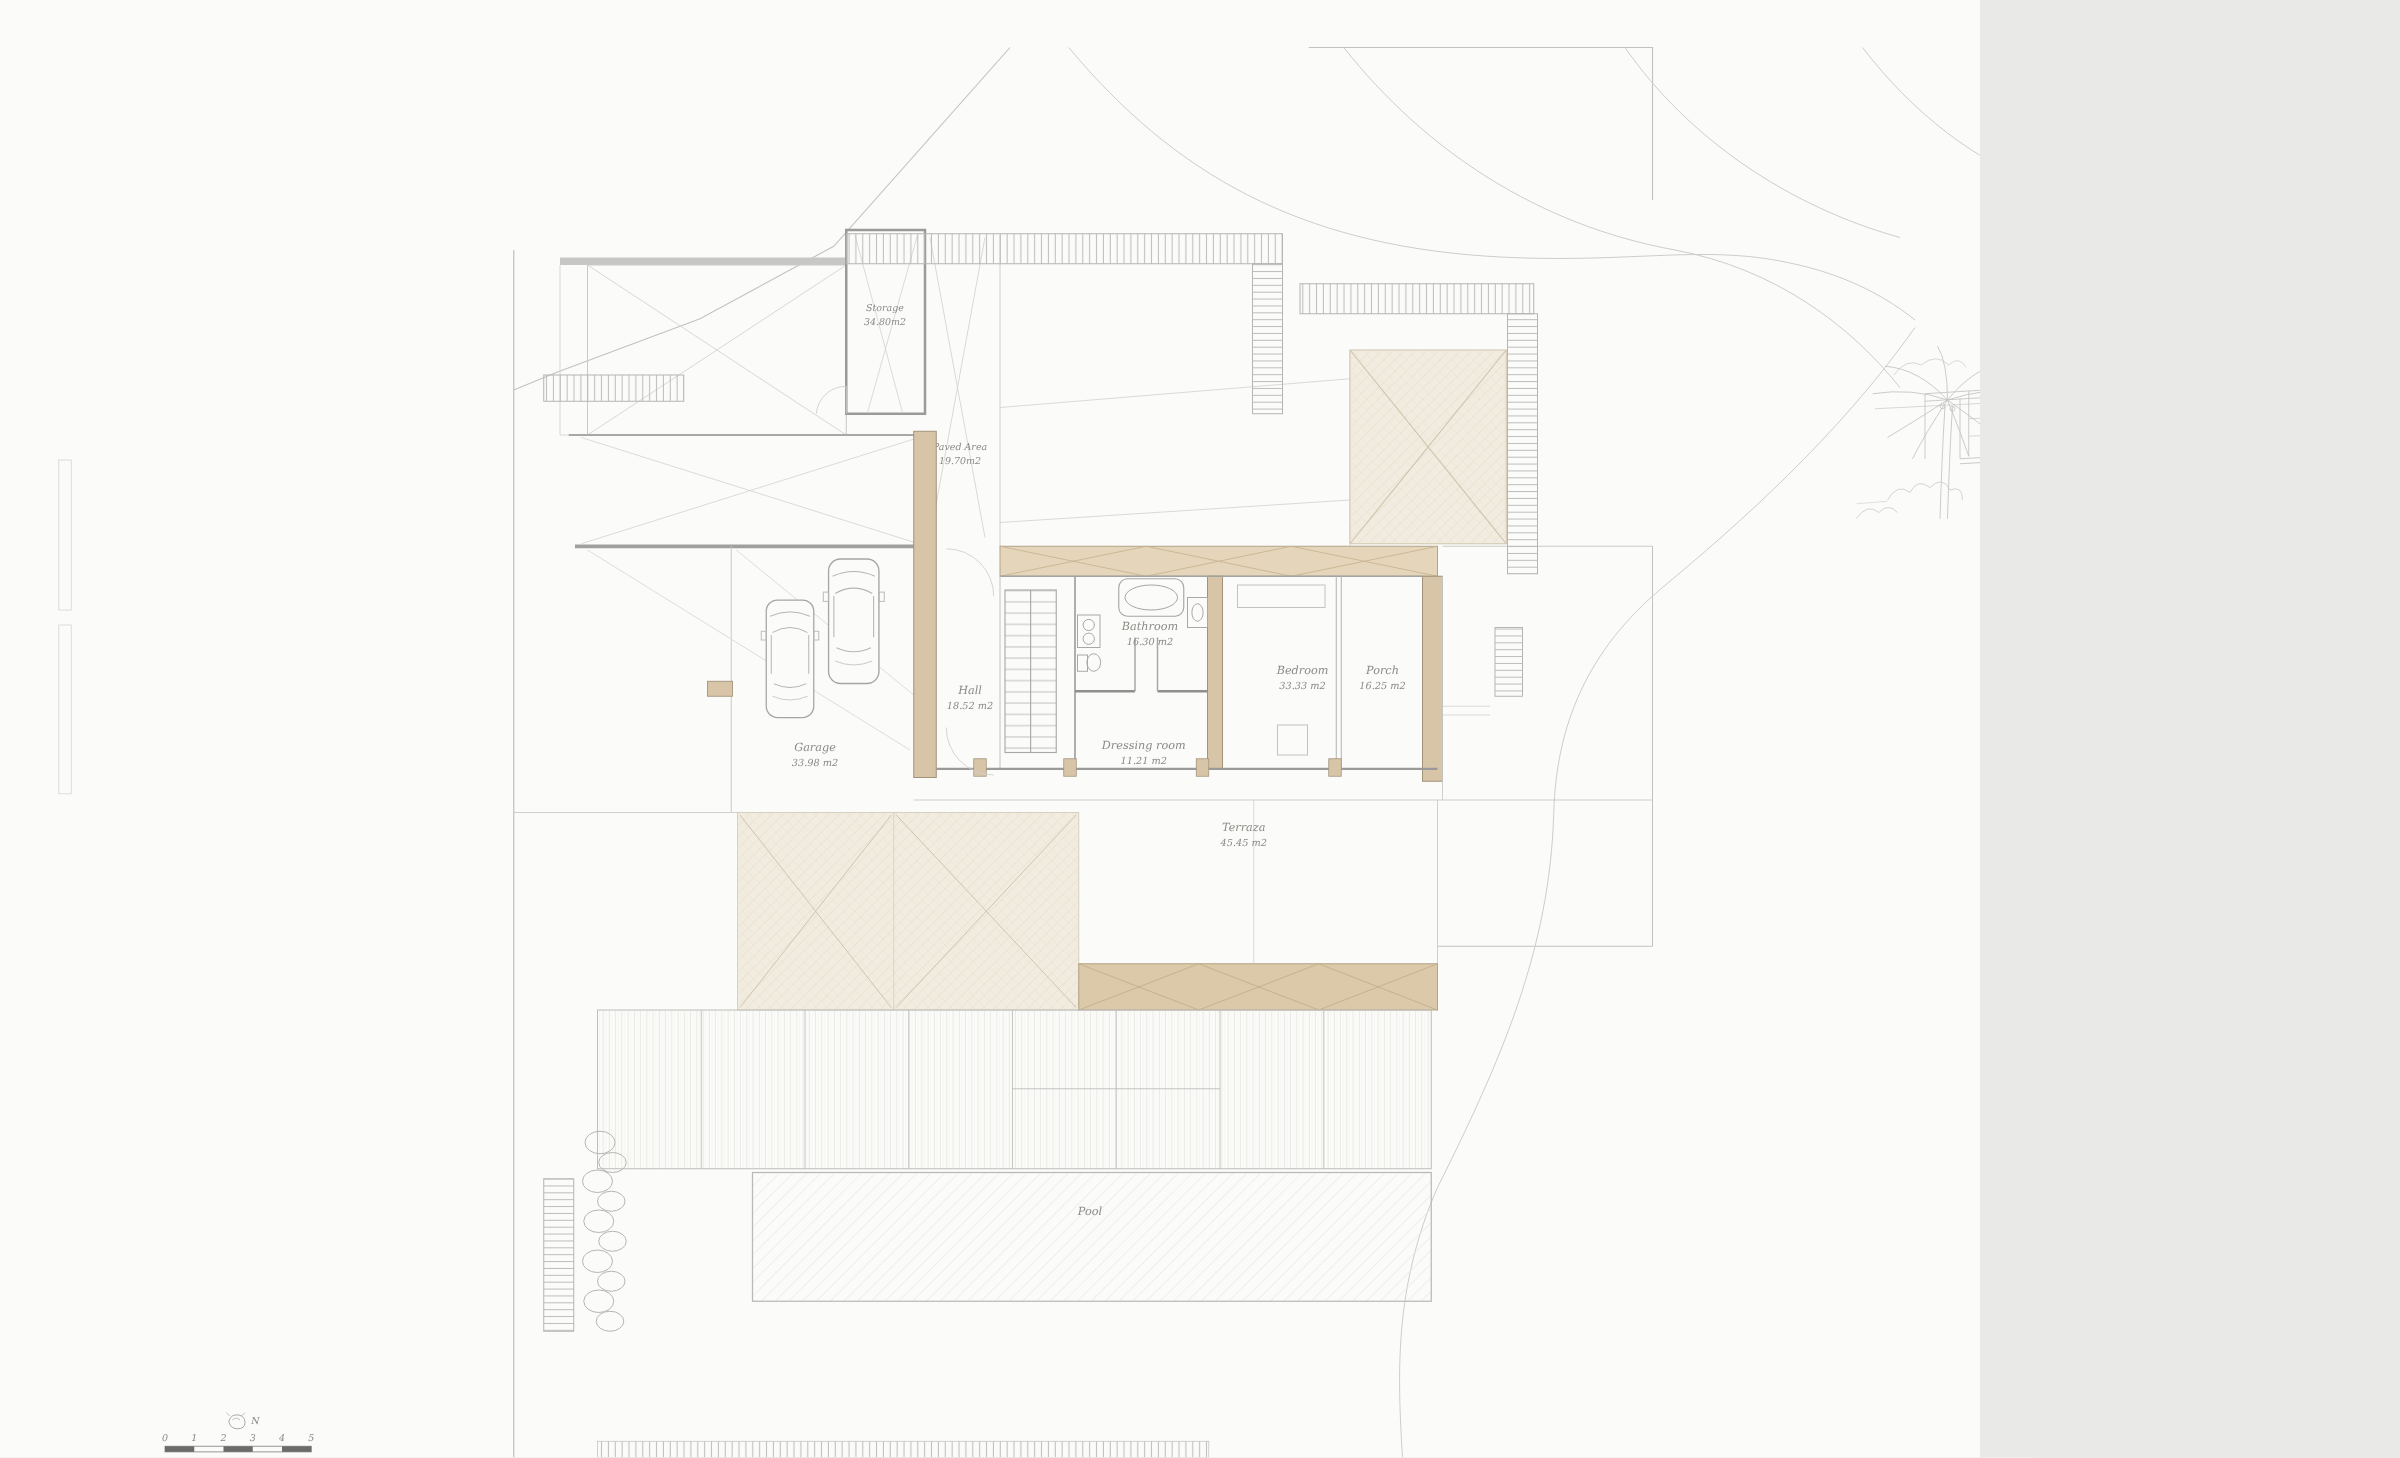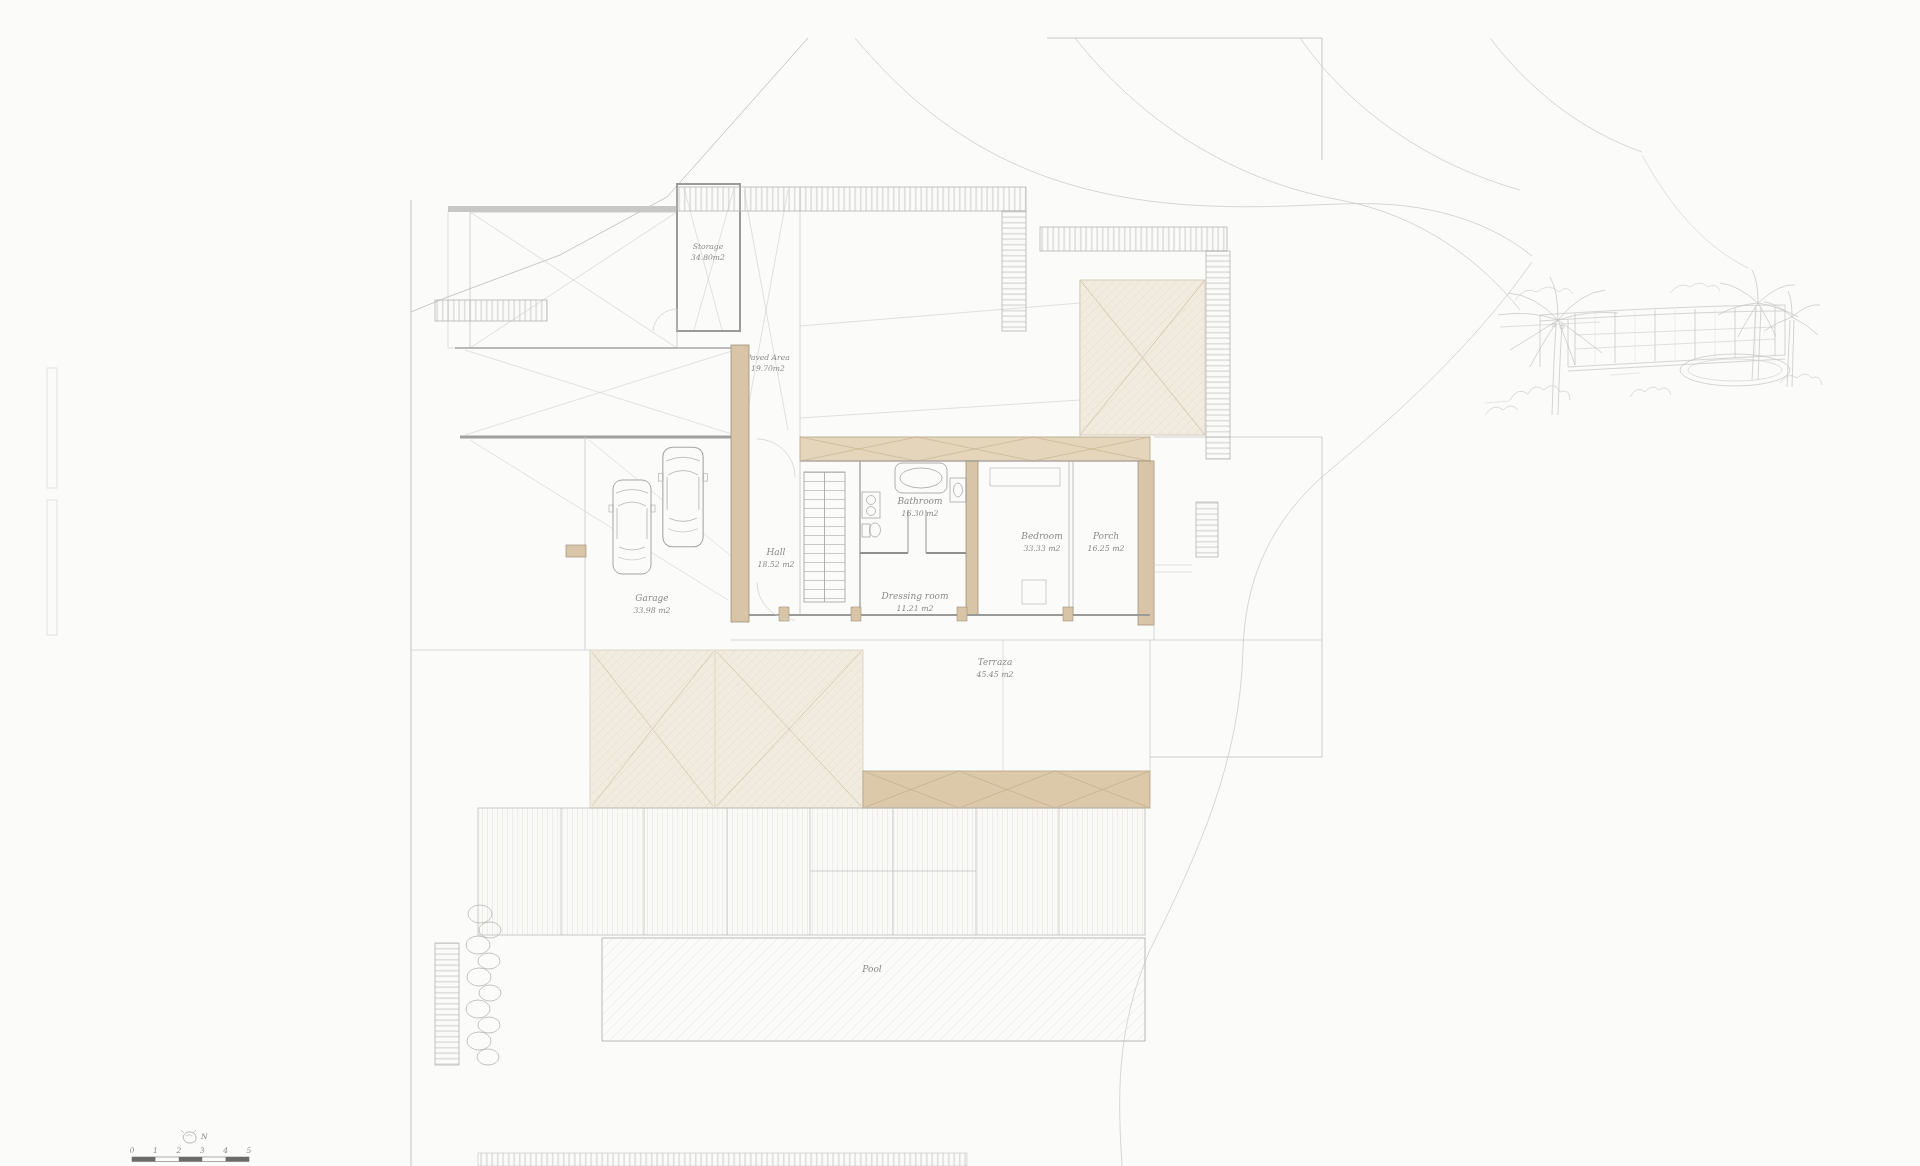--- a/index.html
+++ b/index.html
@@ -1,16 +1,16 @@
 <!DOCTYPE html>
 <html><head>
 <meta charset="utf-8">
 <style>
   html,body{margin:0;padding:0;background:#e9e9e7;}
-  #page{position:relative;width:1920px;height:1166px;background:#fbfbf9;overflow:hidden;
+  #page{position:relative;width:1584px;height:1166px;background:#fbfbf9;overflow:hidden;
         font-family:"DejaVu Serif",serif;}
   svg text{font-family:"DejaVu Serif",serif;font-style:italic;fill:#8a8a87;}
   .room-name{font-size:9px;}
   .room-area{font-size:7.8px;}
   .tiny{font-size:7.6px;}
 </style>
 </head>
 <body>
 
 <div id="page">

